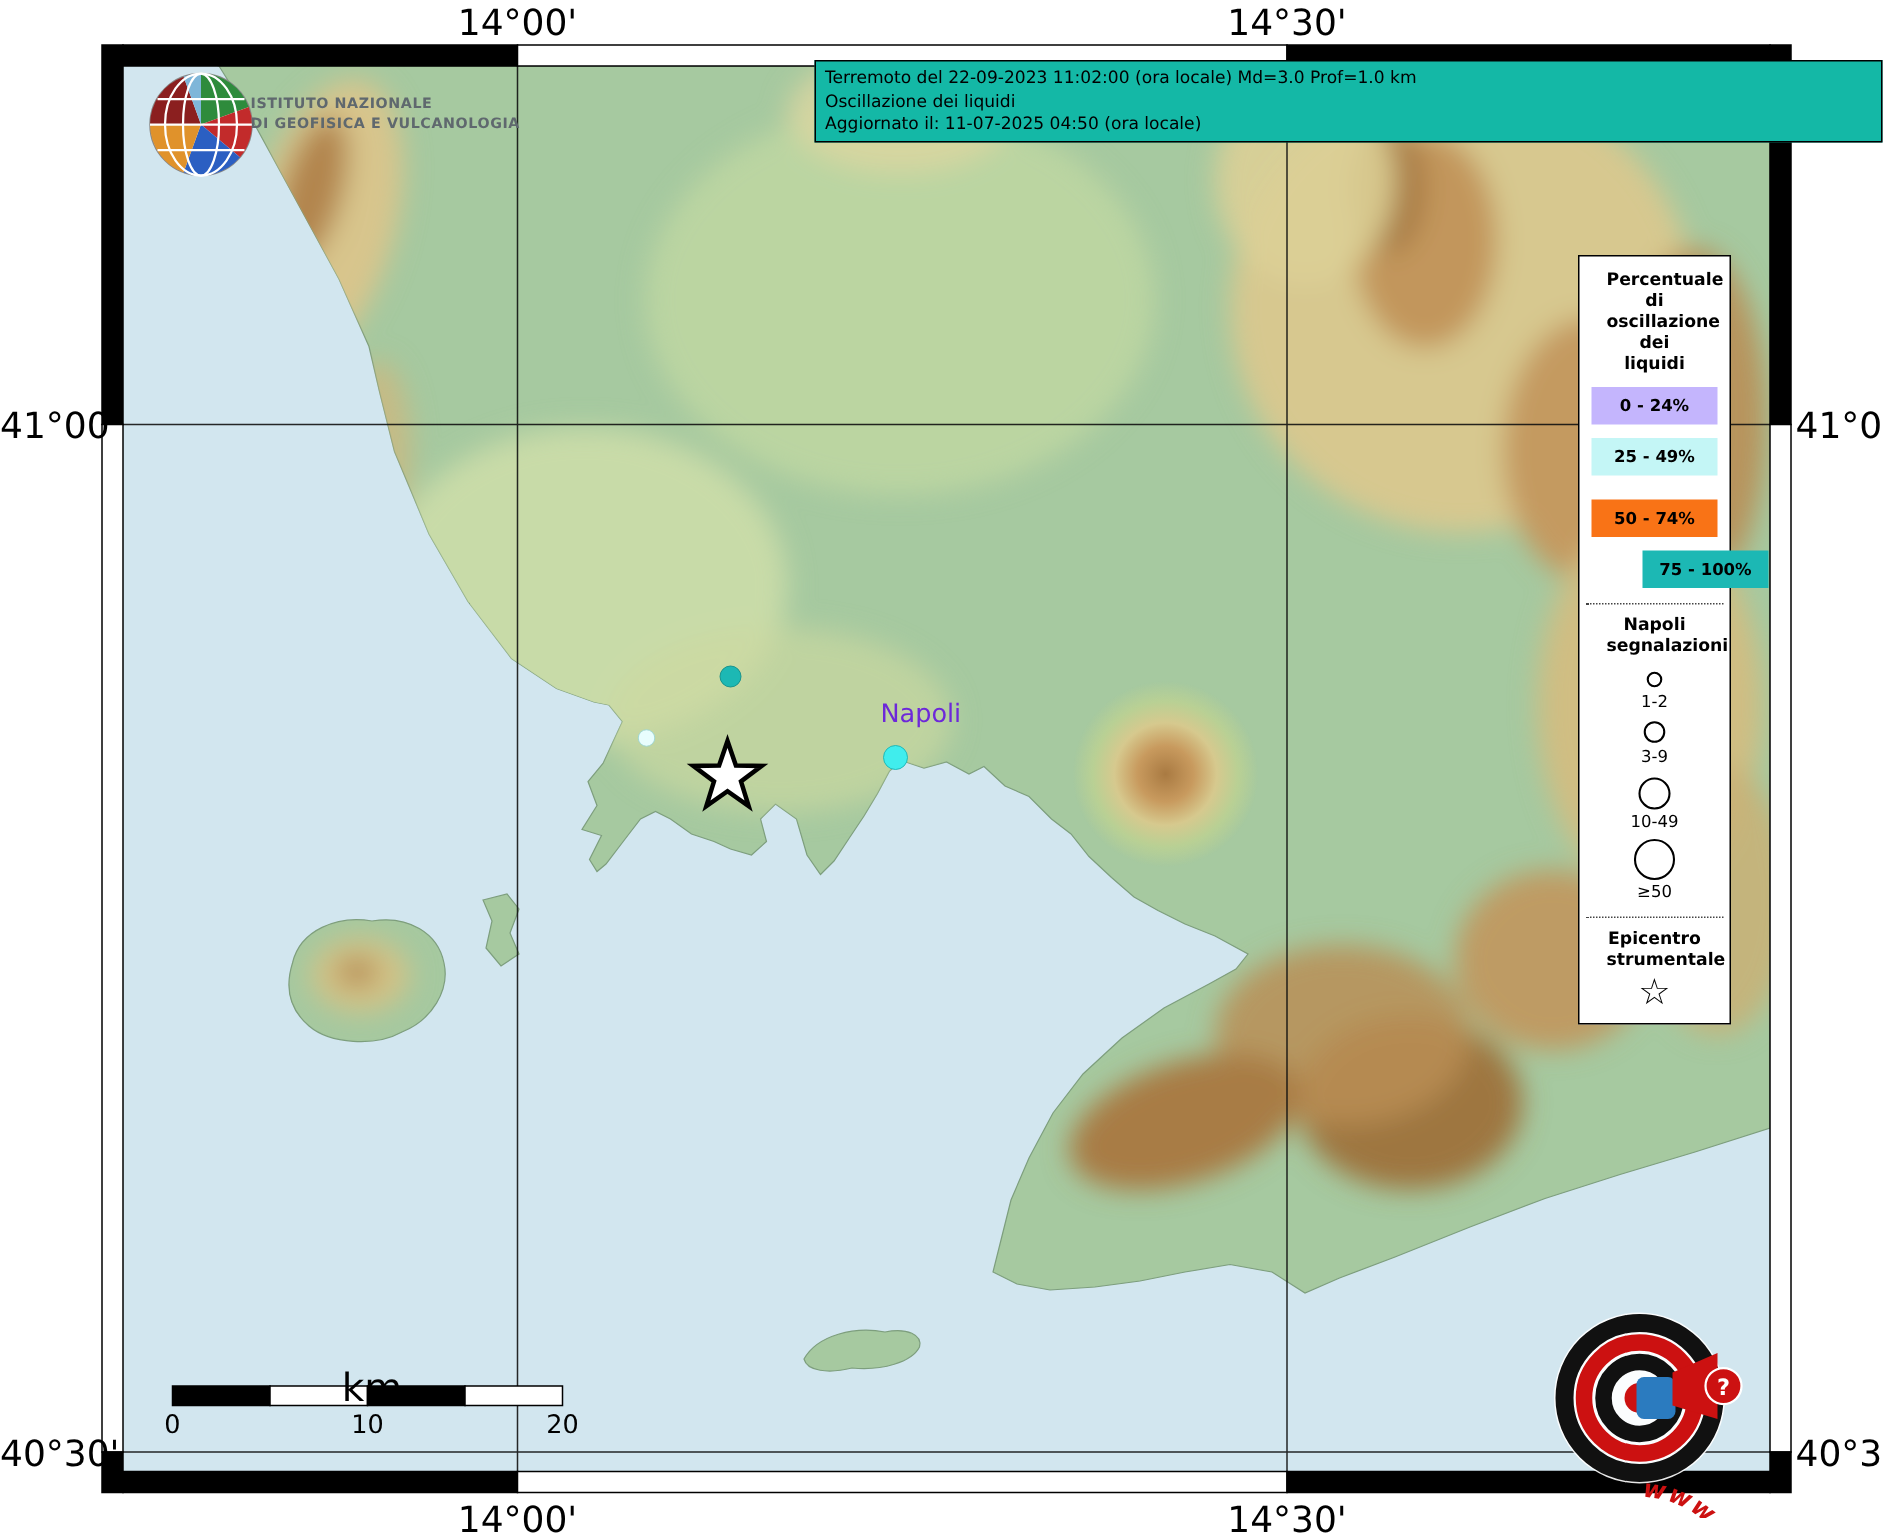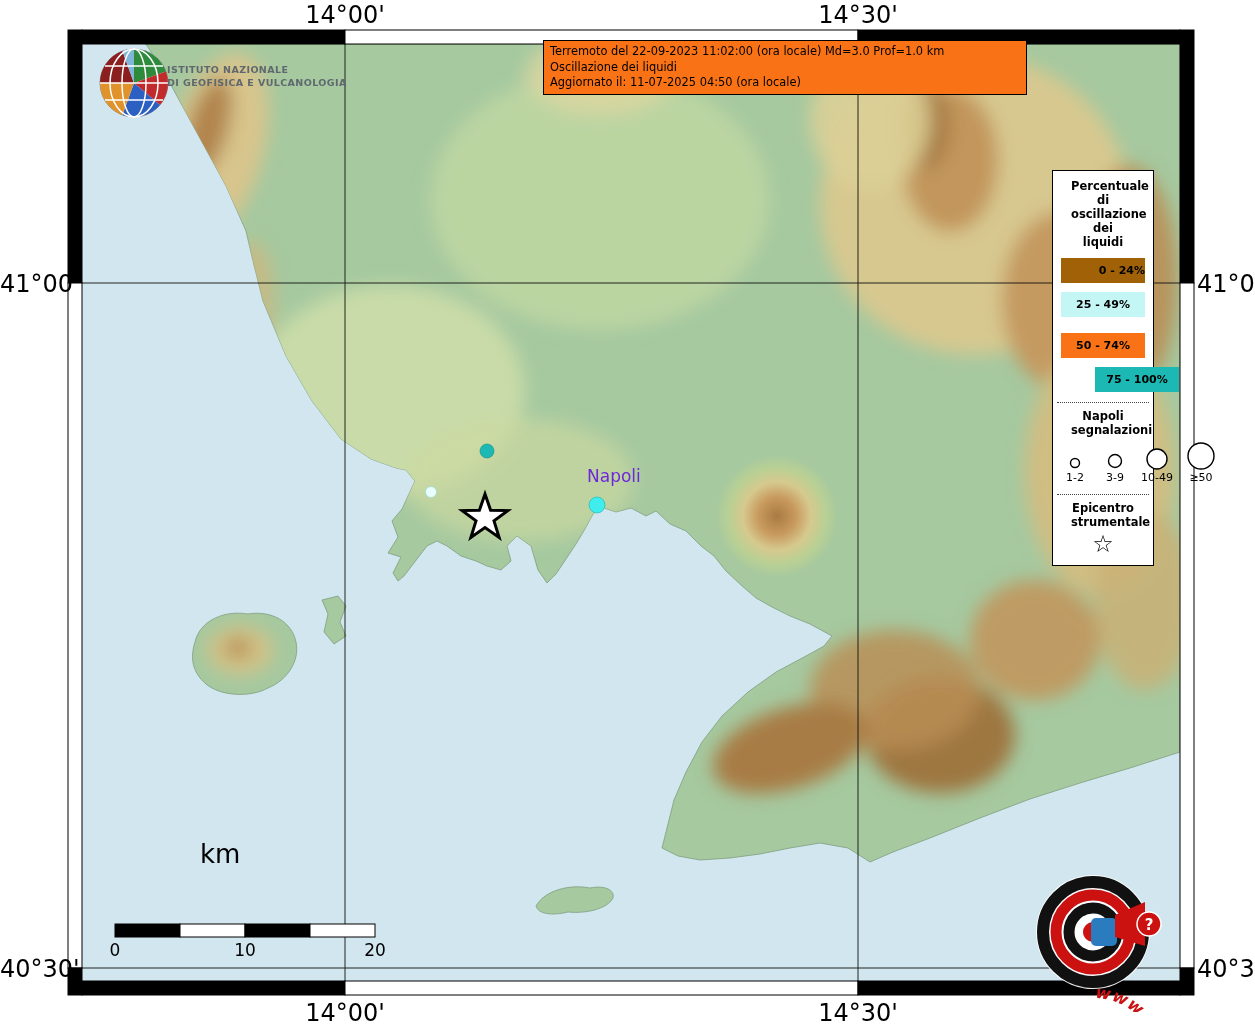--- a/index.html
+++ b/index.html
@@ -5,40 +5,40 @@
   *{margin:0;padding:0;box-sizing:border-box}
   html,body{background:#fff}
   #root{position:relative;width:1255px;height:1024px;background:#fff;overflow:hidden;
         font-family:"DejaVu Sans","Liberation Sans",sans-serif;color:#000}
   .abs{position:absolute}
   svg{display:block}
   .axis-label{position:absolute;font-size:24px;color:#000;white-space:nowrap}
   .center{text-align:center}
   .right{text-align:right}
   
-  .info-box{position:absolute;left:543px;top:40px;width:484px;background:#f97316;
+  .info-box{position:absolute;left:543px;top:40px;width:712px;background:#14b8a6;
             border:1px solid #000;padding:3px 6px;font-size:11.4px;line-height:15.6px}
   
   .legend{position:absolute;left:1052px;top:170px;width:102px;background:#fff;
           border:1px solid #000;padding:6px 2px 8px;text-align:center}
   .legend-title{font-weight:bold;font-size:11.5px;line-height:14px;margin:2px 16px}
   .swatch{width:84px;height:25px;margin:9px auto 0;display:flex;align-items:center;
           justify-content:center;font-weight:bold;font-size:11px}
   .dots-divider{border-top:1px dotted #444;margin:10px 2px 6px}
-  .count-grid{display:grid;grid-template-columns:1fr 1fr 1fr 1fr;row-gap:20px;margin-top:4px}
+  .count-grid{display:grid;grid-template-columns:1fr;row-gap:4px;margin-top:4px}
   .count-cell{display:flex;flex-direction:column;align-items:center;justify-content:flex-end}
   .count-label{font-size:11px;line-height:13px}
   .legend-star{font-size:24px;line-height:26px;margin-top:2px}
   
   .ingv-text{position:absolute;left:167px;top:63px;font-size:9.5px;line-height:13px;
              color:#5f686e;letter-spacing:.4px;font-weight:bold}
   
   .city-label{position:absolute;left:587px;top:466px;font-size:17px;color:#6d28d9}
   
-  .km-label{position:absolute;left:200px;top:839px;width:96px;text-align:left;font-size:26px}
+  .km-label{position:absolute;left:200px;top:911px;width:96px;text-align:center;font-size:26px}
   .scale-num{position:absolute;top:940px;width:28px;text-align:center;font-size:17px}
 </style>
 </head>
 <body>
 
 <div id="root">
 
   <svg class="abs" style="left:0;top:0" width="1255" height="1024" viewBox="0 0 1255 1024">
     <defs>
       <filter id="soft" x="-30%" y="-30%" width="160%" height="160%">
@@ -170,21 +170,21 @@
   <div class="axis-label right" style="left:0;top:270px;width:64px">41°00'</div>
   <div class="axis-label right" style="left:0;top:955px;width:64px">40°30'</div>
   <div class="axis-label" style="left:1197px;top:270px;width:58px">41°00'</div>
   <div class="axis-label" style="left:1197px;top:955px;width:58px">40°30'</div>
 
   <div class="city-label">Napoli</div>
 
   <div class="legend">
     <div class="legend-title">Percentuale di oscillazione dei liquidi</div>
 
-    <div class="swatch" style="background: #a16207; justify-content: flex-end;">
+    <div class="swatch" style="background: #c4b5fd;">
       <span>0 - 24%</span>
     </div>
     <div class="swatch" style="background: rgb(196, 246, 246);">
       <span>25 - 49%</span>
     </div>
     <div class="swatch" style="background: #f97316; margin-top: 16px;">
       <span>50 - 74%</span>
     </div>
     <div class="swatch" style="background: rgb(28, 184, 180); margin-left: 40px;">
       <span>75 - 100%</span>

